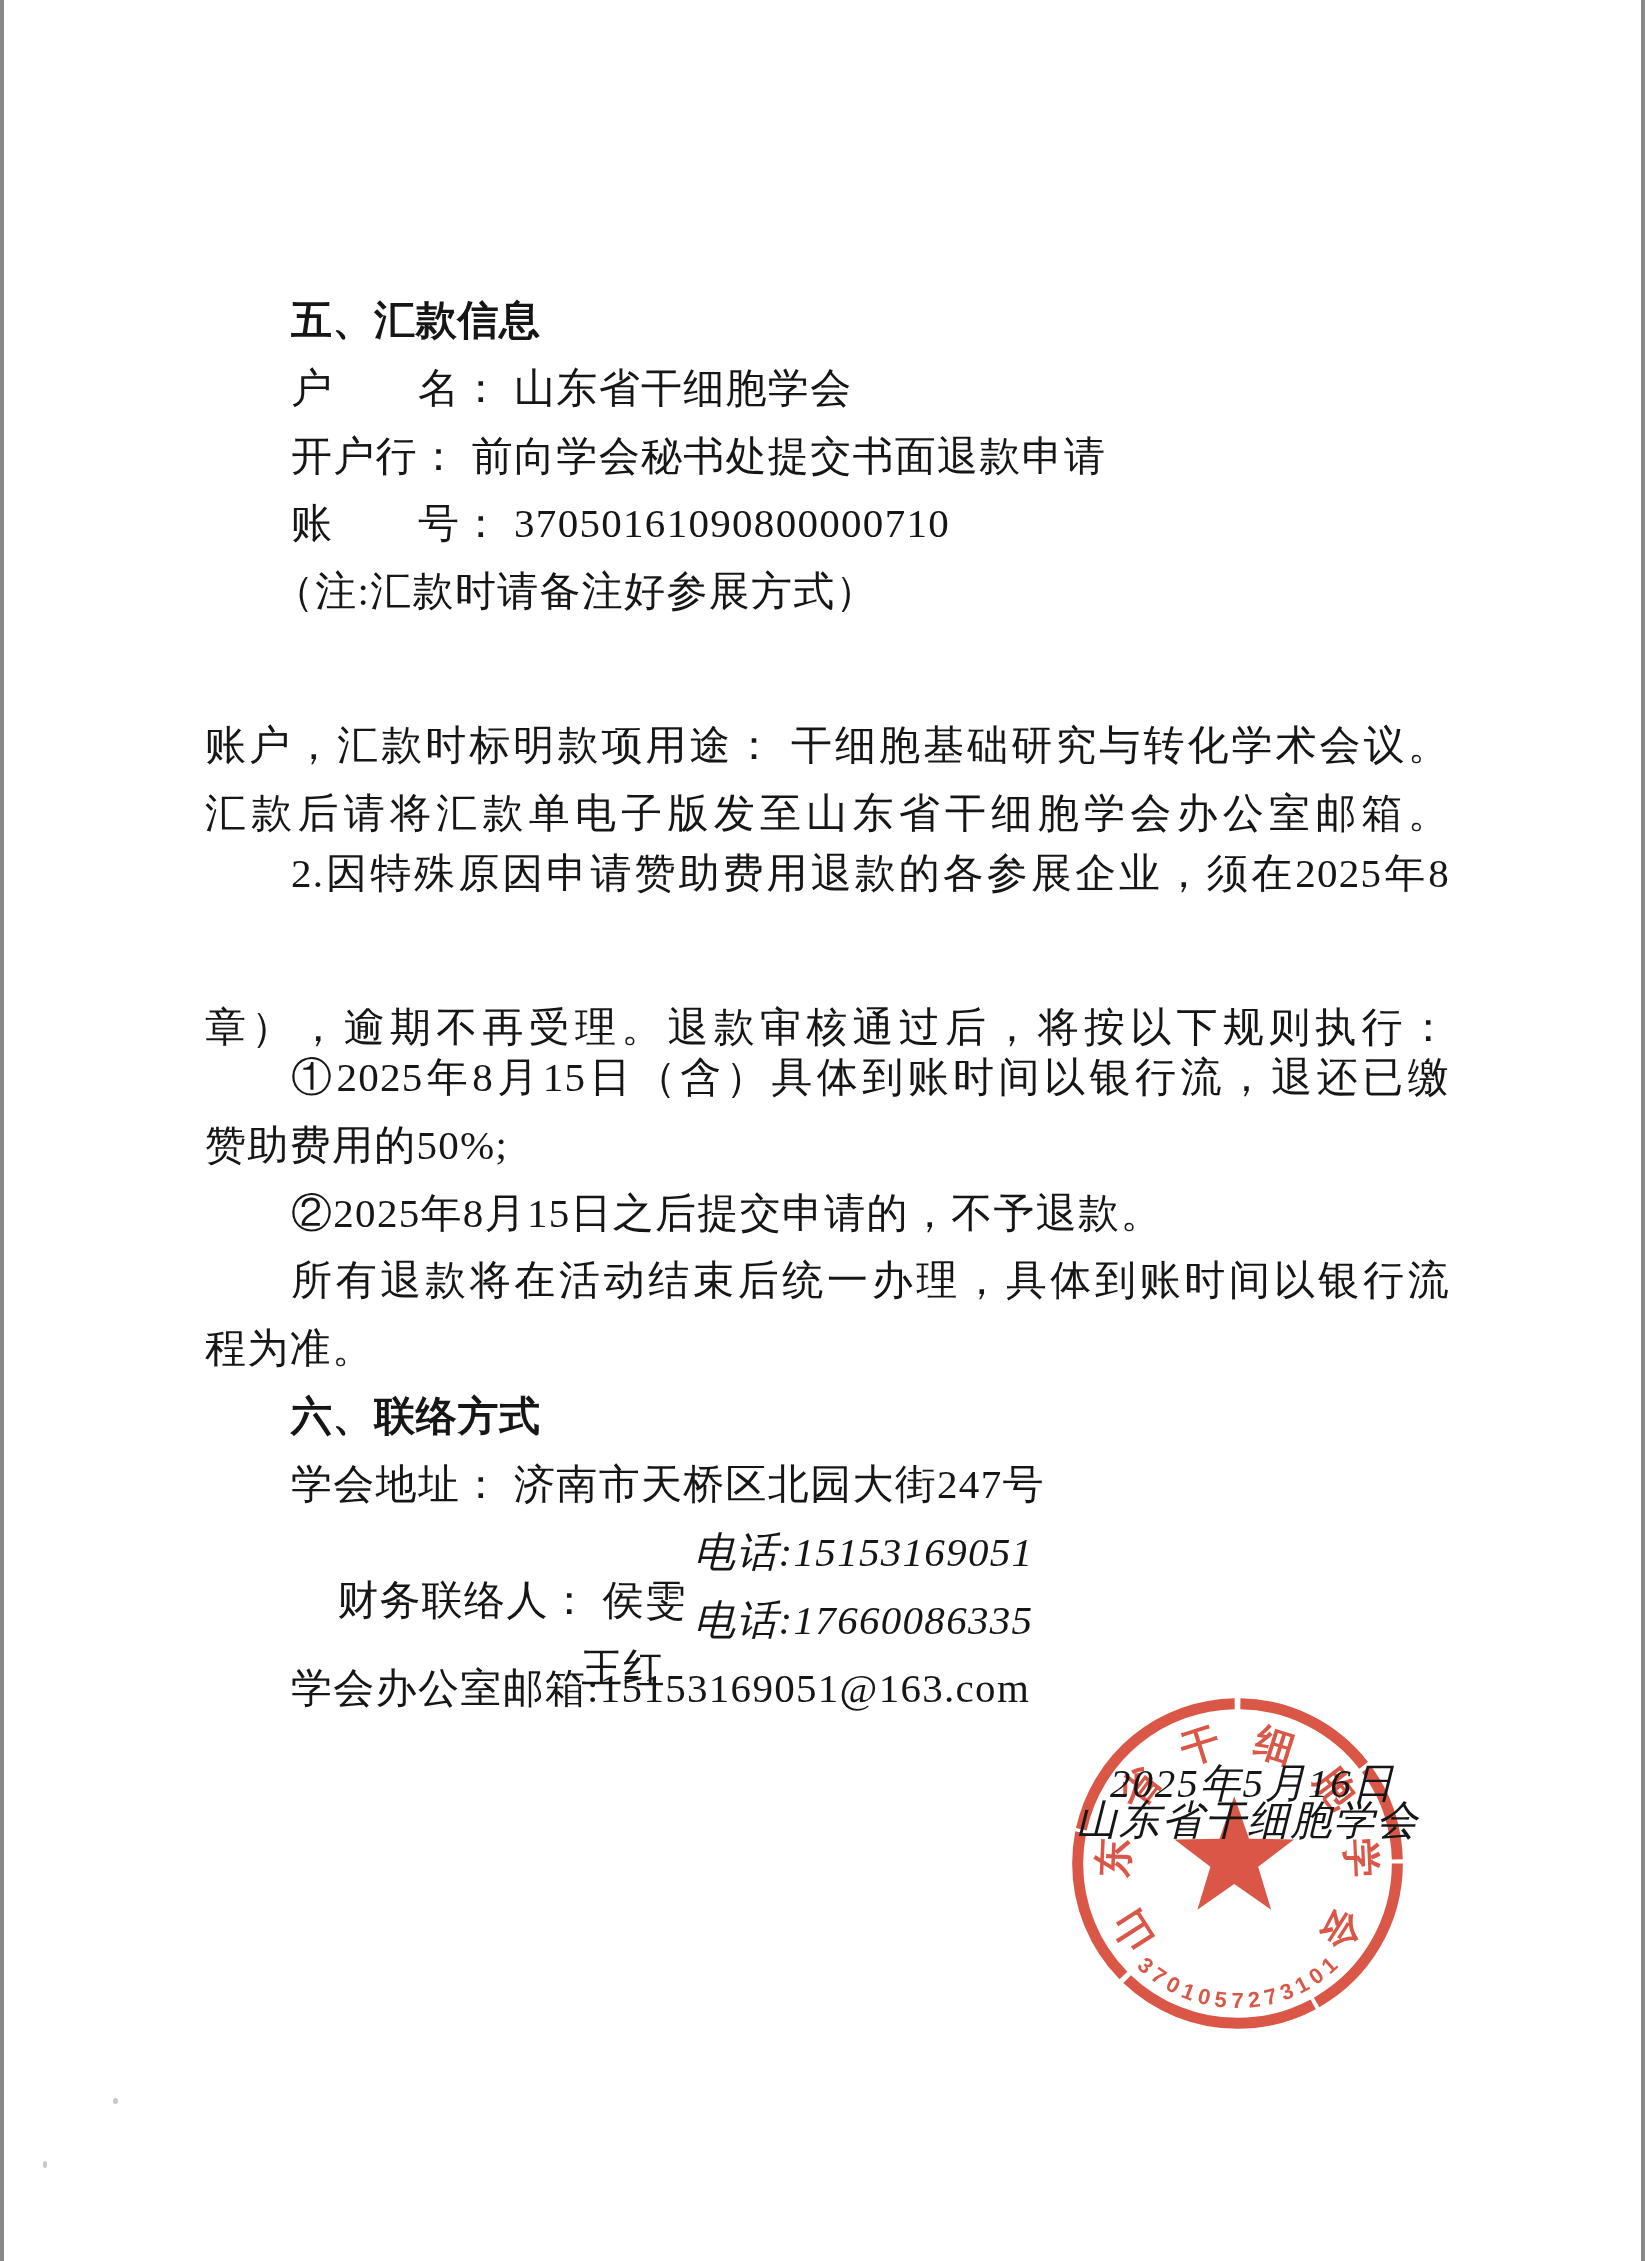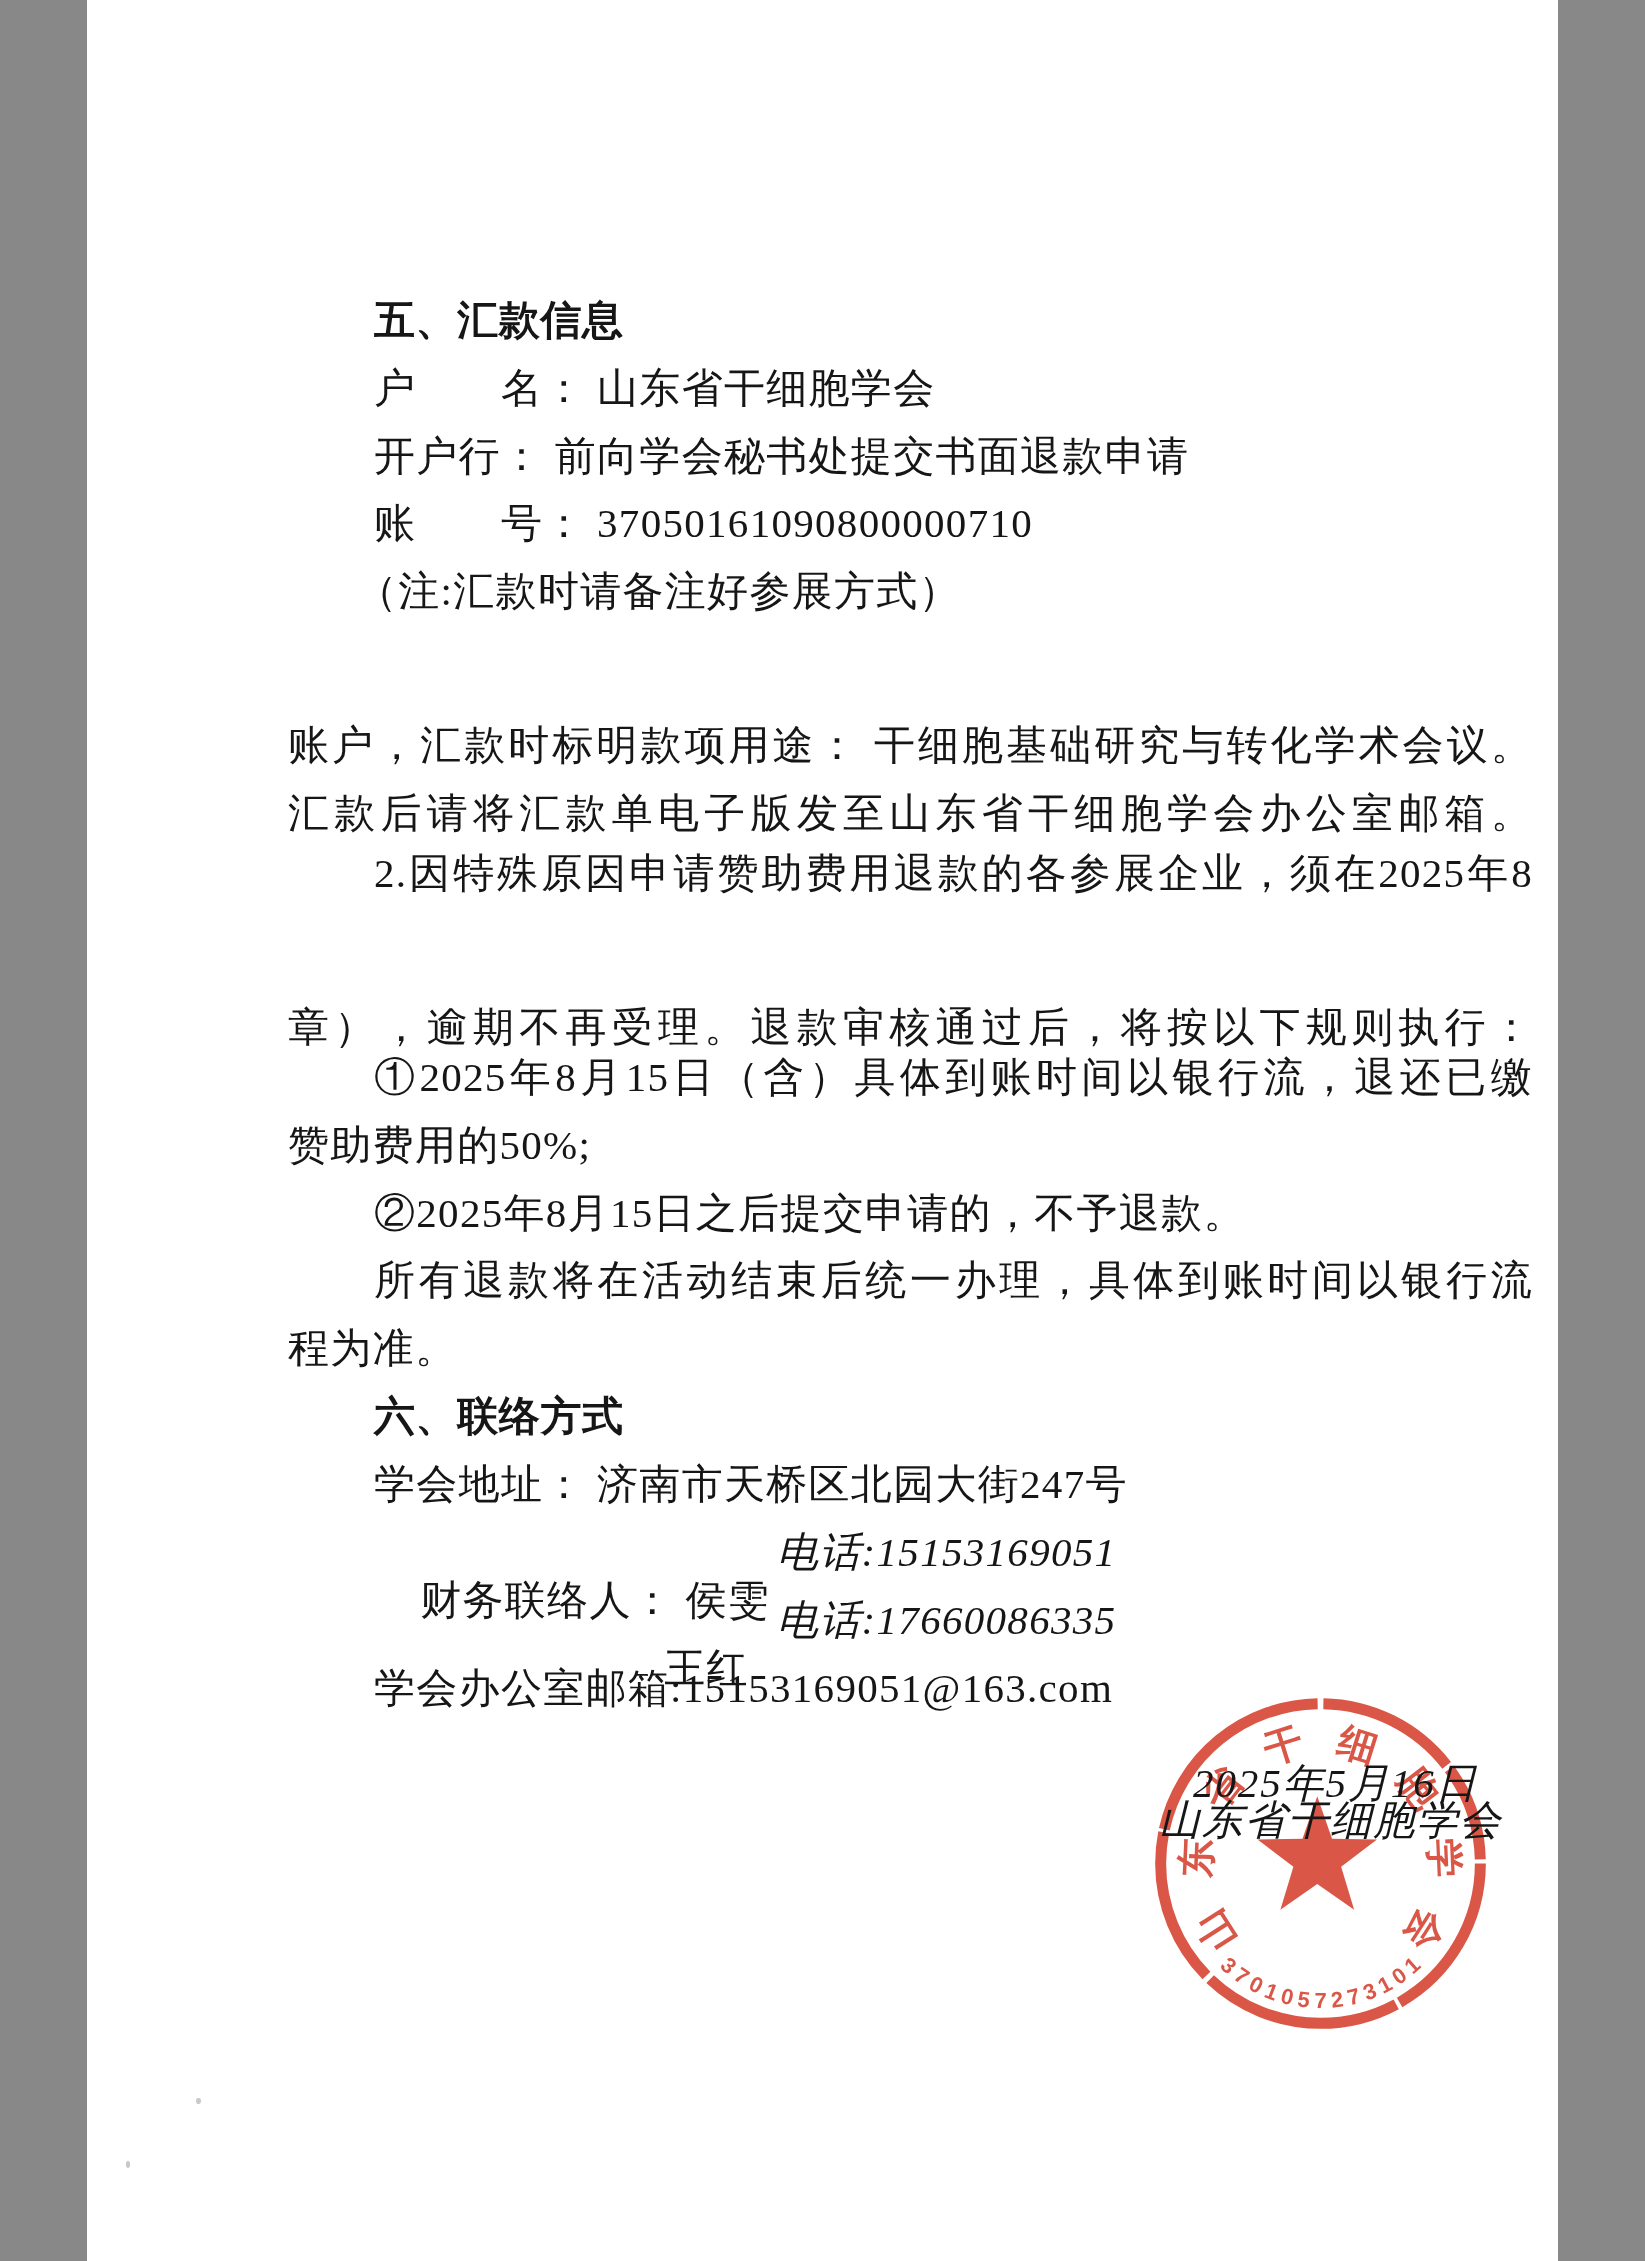--- a/index.html
+++ b/index.html
@@ -1,18 +1,18 @@
 <!DOCTYPE html>
 <html style="--bg: #ffffff; --ink: #161616; --seal: #d5402e;font-size:10.4px"><head>
 <meta charset="utf-8">
 <style>
   html, body { margin: 0; padding: 0; background: #888; }
   .page {
     position: relative;
-    width: 1471px;
+    width: 1637px;
     height: 2261px;
     margin: 0 auto;
     background: var(--bg, #ffffff);
     overflow: hidden;
     font-family: "Liberation Serif", "DejaVu Serif", serif;
     color: var(--ink, #161616);
   }
   .line {
     position: absolute;
     left: 201px;

